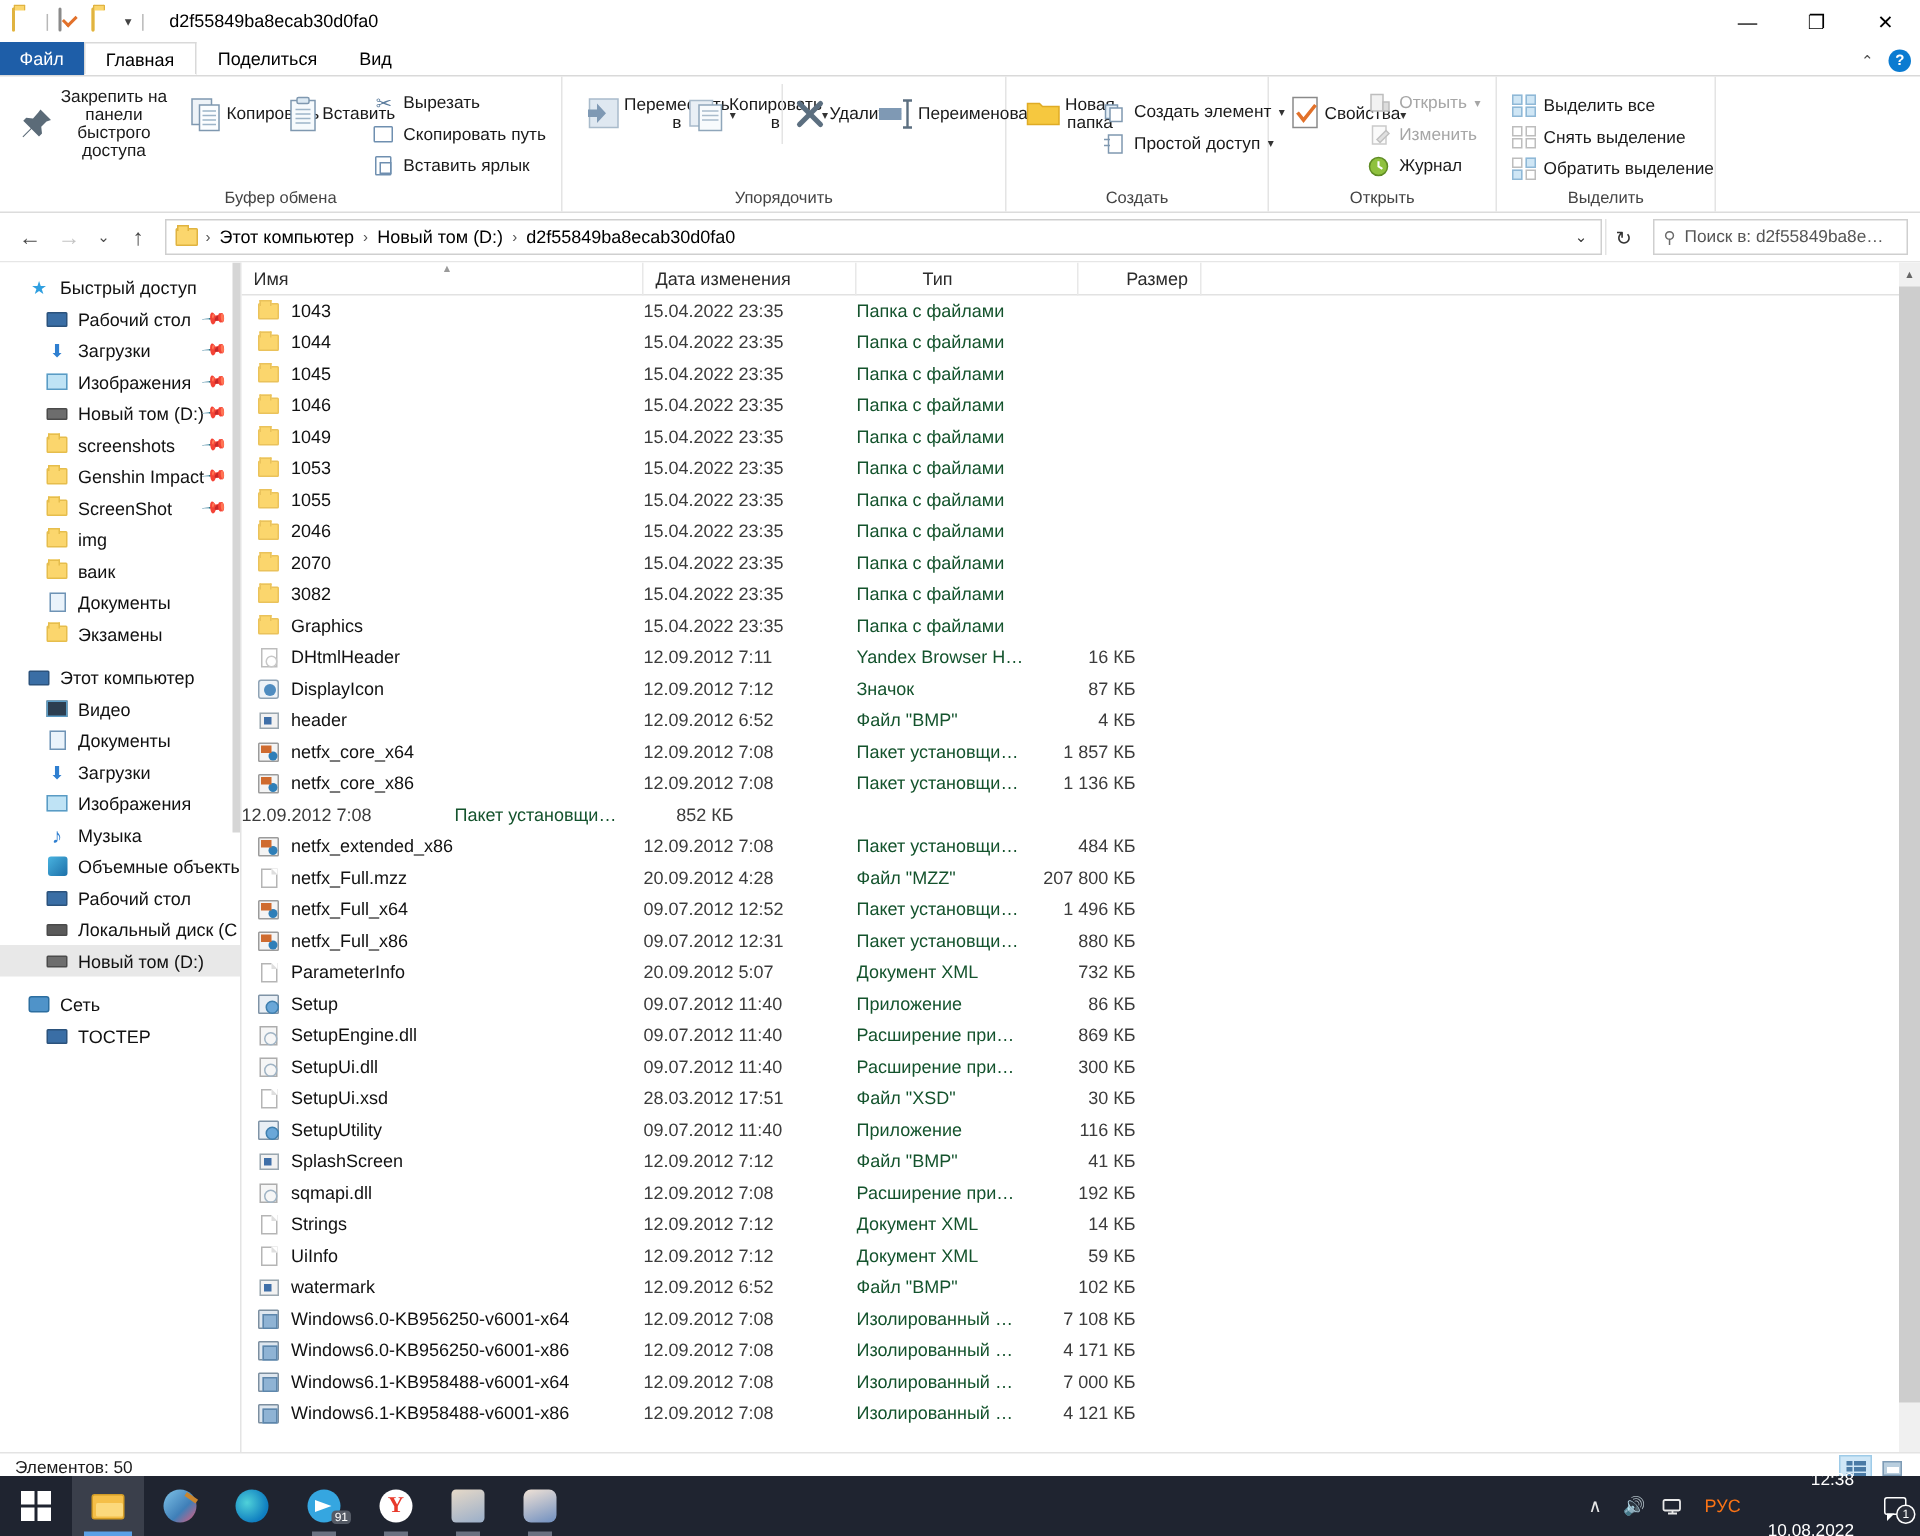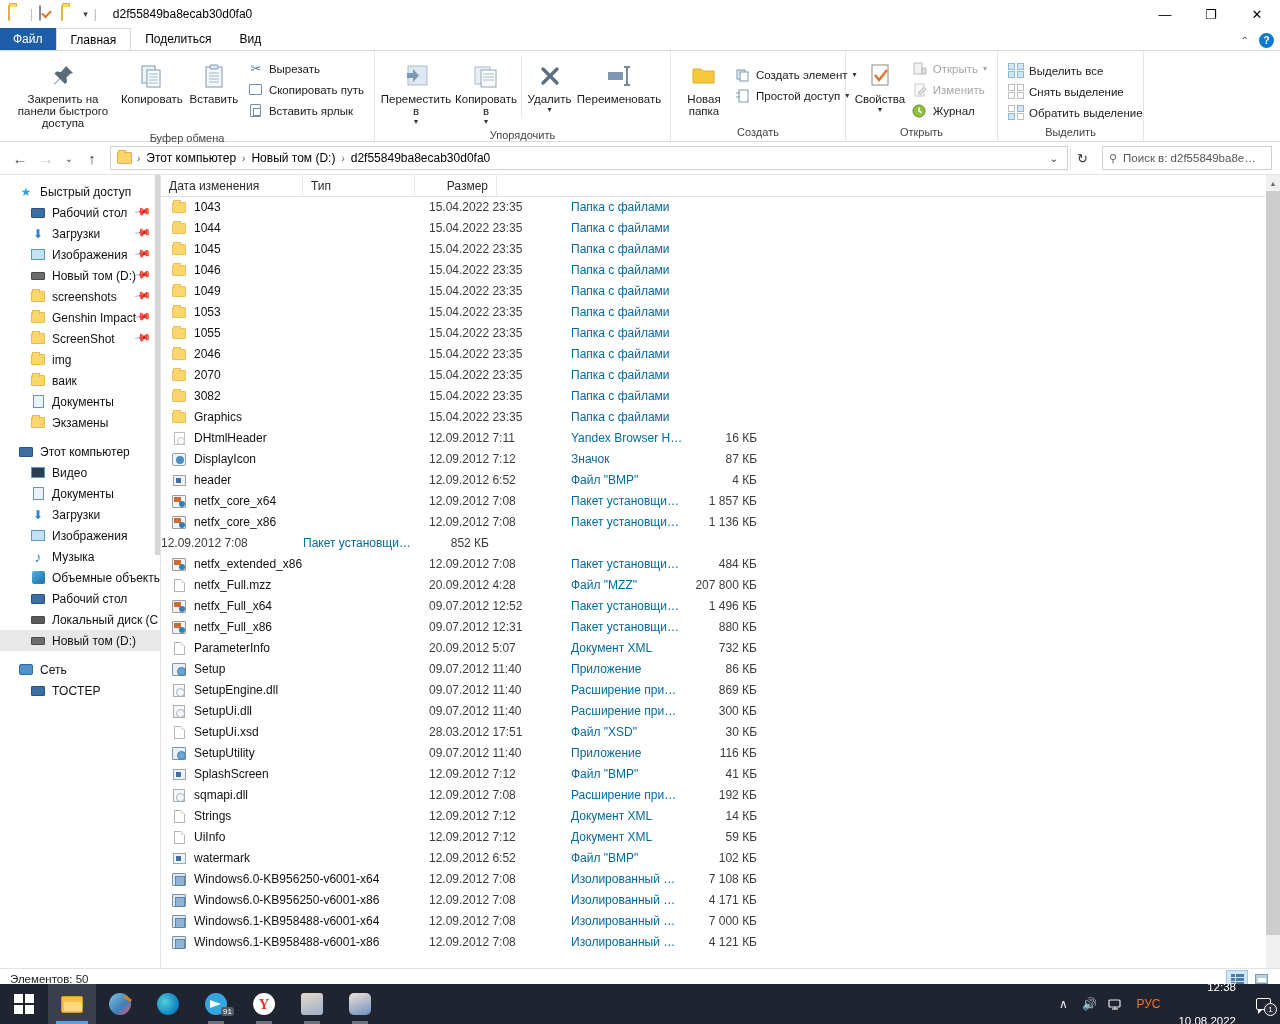--- a/index.html
+++ b/index.html
@@ -45,21 +45,21 @@
   .help-circ { width:15px;height:15px;border-radius:50%;background:#0a7bd1;color:#fff;font-size:10px;display:flex;align-items:center;justify-content:center;font-weight:bold;}
 
   
   .ribbon {
     height:92px; background:#fff; border-top:1px solid #d9d9d9; border-bottom:1px solid #dcdcdc;
     display:flex; position:relative;
   }
   .rgroup { display:flex; flex-direction:column; justify-content:space-between; border-right:1px solid #e4e4e4; padding:2px 0 0 0; position:relative; }
   .rgroup-body { display:flex; align-items:flex-start; padding:3px 6px 0 6px; flex:1; }
   .rgroup-label { text-align:center; font-size:11px; color:#444; padding-bottom:3px; }
-  .bigbtn { width:auto; min-width:54px; display:flex; flex-direction:column; align-items:center; padding:3px 5px; text-align:center; font-size:11.5px; color:#1a1a1a; }
+  .bigbtn { width:auto; min-width:54px; display:flex; align-items:center; padding:3px 5px; text-align:center; font-size:11.5px; color:#1a1a1a; }
   .bigbtn .glyph { height:34px; display:flex; align-items:center; justify-content:center; }
   .bigbtn .cap { line-height:12px; }
   .smallcol { display:flex; flex-direction:column; justify-content:center; padding-top:2px; }
   .smallbtn { display:flex; align-items:center; gap:5px; font-size:11.5px; color:#1a1a1a; height:21px; padding:0 4px; white-space:nowrap; }
   .smallbtn.dis { color:#a6a6a6; }
   .smallbtn .sico { width:16px; height:16px; display:flex; align-items:center; justify-content:center; flex:0 0 16px; }
   .caret-d { font-size:8px; color:#333; }
 
   
   .ic-scissors{ color:#5b7c9d; font-size:13px; }
@@ -110,28 +110,28 @@
   .nv-pic{width:14px;height:11px;background:#bfe3f5;border:1px solid #5a9bc4;}
   .nv-doc{width:11px;height:13px;background:#eaf3fb;border:1px solid #6e93b5;}
 
   
   .listpane { flex:1; position:relative; background:#fff; border-left:1px solid #e4e4e4; overflow:hidden; }
   .colhdr { height:22px; display:flex; align-items:center; border-bottom:1px solid #e2e2e2; font-size:12px; color:#2b2b2b; }
   .col { height:22px; line-height:22px; border-right:1px solid #e8e8e8; padding-left:8px; position:relative; }
   .col.sorted:after { content:"\25B2"; position:absolute; left:50%; top:-6px; font-size:7px; color:#9a9a9a; }
   .c-name { width:268px; }
   .c-date { width:142px; }
-  .c-type { width:112px; }
+  .c-type { width:112px;margin-left:36px; }
   .c-size { width:82px; text-align:right; padding-right:8px; padding-left:0; }
   .rows { position:absolute; top:22px; left:0; right:0; bottom:0; }
   .row { height:21px; display:flex; align-items:center; font-size:12px; color:#111; }
   .cell { height:21px; line-height:21px; overflow:hidden; white-space:nowrap; }
   .cell.name { width:268px; display:flex; align-items:center; gap:7px; padding-left:10px; }
   .cell.date { width:142px; color:#3c3c3c; }
-  .cell.type { width:112px; color:#0369a1; }
+  .cell.type { width:112px; color:#14532d; }
   .cell.size { width:82px; text-align:right; padding-right:8px; color:#3c3c3c; }
   .fico { width:16px; height:16px; flex:0 0 16px; display:flex; align-items:center; justify-content:center; }
   .fi-folder{width:14px;height:11px;background:#fbd66d;border:1px solid #eac25b;border-radius:1px;position:relative;}
   .fi-folder:before{content:"";position:absolute;top:-3px;left:0;width:6px;height:3px;background:#fbd66d;border:1px solid #eac25b;border-bottom:none;}
   .fi-doc{width:11px;height:13px;background:#fff;border:1px solid #b5b5b5;position:relative;}
   .fi-doc:after{content:"";position:absolute;right:-1px;top:-1px;border-left:4px solid #dedede;border-top:4px solid #fff;}
   .fi-bmp{width:13px;height:11px;background:#f2f2f2;border:1px solid #9aa7b0;position:relative;}
   .fi-bmp:after{content:"";position:absolute;left:2px;top:2px;width:5px;height:5px;background:#3f6fa8;}
   .fi-msi{width:14px;height:13px;background:#f4f4f4;border:1px solid #9b9b9b;border-radius:1px;position:relative;}
   .fi-msi:after{content:"";position:absolute;left:1px;top:1px;width:7px;height:5px;background:#cf6b2f;}
@@ -650,20 +650,21 @@
         <span>TOCTEP</span>
       </div>
 
       <div class="navpane-scroll">
         <div class="navpane-thumb"></div>
       </div>
     </div>
 
     <div class="listpane">
       <div class="colhdr">
+        <div class="col c-name sorted">Имя</div>
         <div class="col c-date">Дата изменения</div>
         <div class="col c-type">Тип</div>
         <div class="col c-size">Размер</div>
       </div>
       <div class="rows" id="rows">
           <div class="row">
             <div class="cell name">
               <span class="fico">
                 <span class="fi-folder"></span>
               </span>

